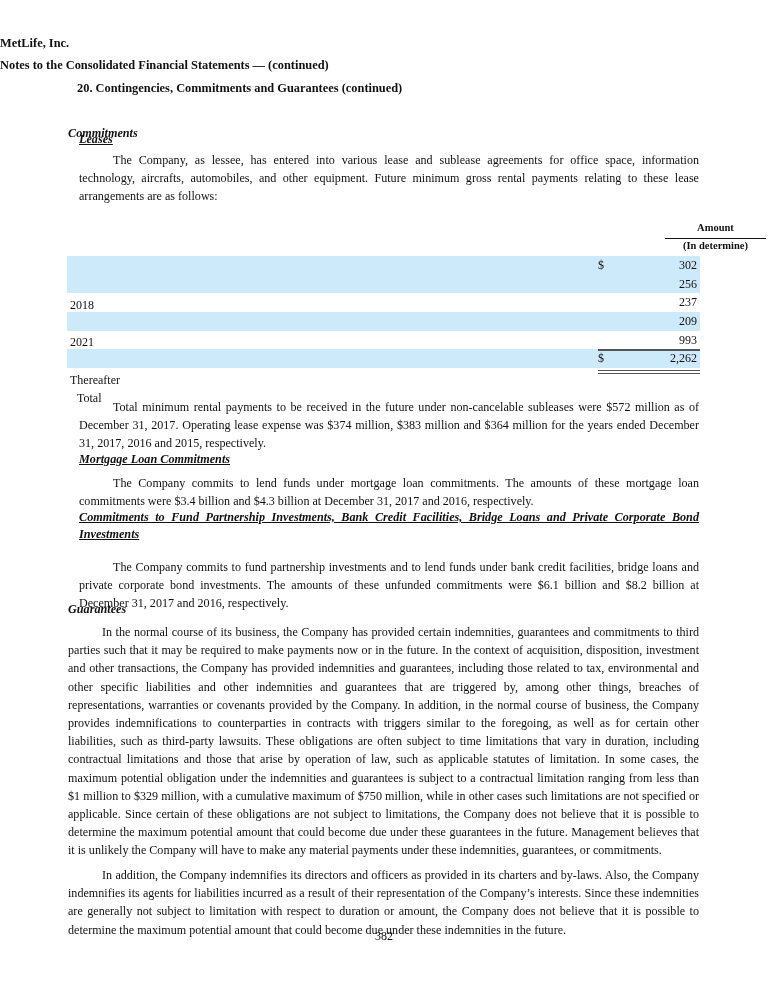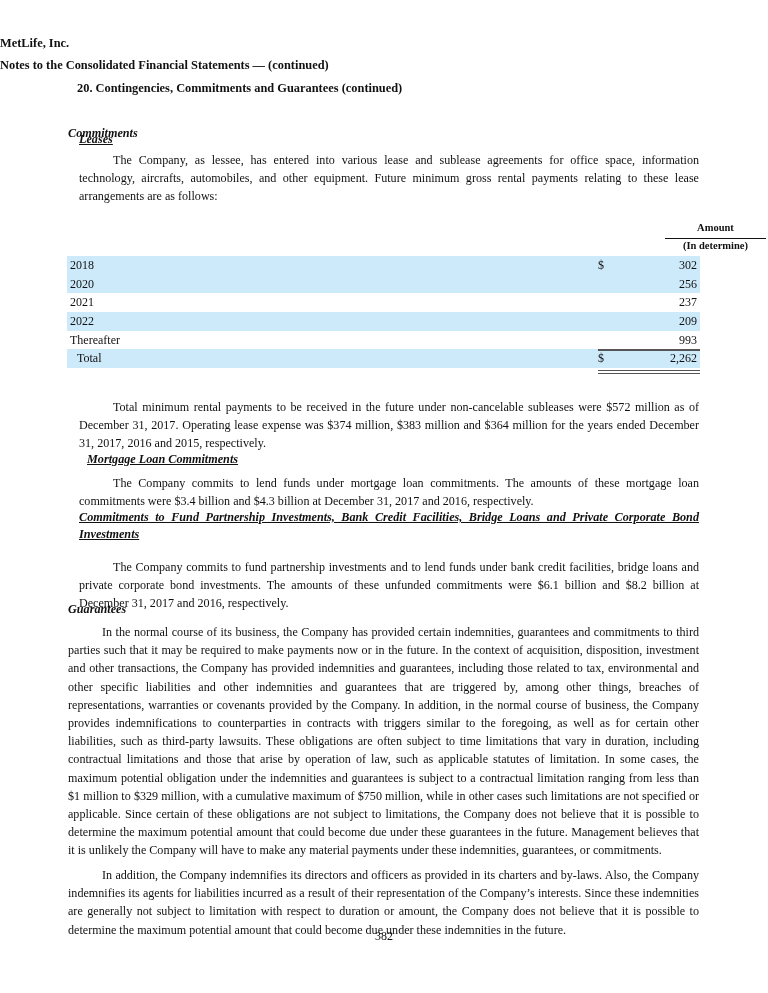--- a/index.html
+++ b/index.html
@@ -24,21 +24,21 @@
   .p-g1 { left: 68px; width: 631px; top: 623px; }
   .p-g2 { left: 68px; width: 631px; top: 866px; }
 
   .tbl { position: absolute; left: 67px; top: 220px; width: 633px; }
   .th-amount { position: absolute; left: 598px; width: 101px; top: 2px; text-align: center; font-weight: bold; font-size: 10.5px; }
   .th-line { position: absolute; left: 598px; width: 101px; top: 18px; border-top: 1.5px solid #111; }
   .th-unit { position: absolute; left: 598px; width: 101px; top: 20px; text-align: center; font-weight: bold; font-size: 10.5px; }
   .rows { position: absolute; left: 0; top: 36px; width: 633px; }
   .row { position: relative; height: 18.7px; width: 633px; font-size: 12px; line-height: 18.7px; }
   .row.shade { background: #cdeafb; }
-  .row .lbl { position: absolute; left: 3px; }
+  .row .lbl { position: absolute; left: 3px; margin-top: 40px; }
   .row.total .lbl { left: 10px; }
   .row .cur { position: absolute; left: 531px; }
   .row .val { position: absolute; right: 3px; }
   .row.total .amtcell { position: absolute; left: 531px; width: 102px; top: 0; height: 18.7px; border-top: 2px solid #555; border-bottom: 4px double #555; }
   .pageno { position: absolute; top: 929px; left: 0; width: 768px; text-align: center; font-size: 12px; }
 </style>
 </head>
 <body>
 
 <div class="hdr h-co">MetLife, Inc.</div>
@@ -79,21 +79,21 @@
       <span class="lbl">Total</span>
       <span class="amtcell"></span>
       <span class="cur">$</span>
       <span class="val">2,262</span>
     </div>
   </div>
 </div>
 
 <div class="para p-sub">Total minimum rental payments to be received in the future under non-cancelable subleases were $572 million as of December 31, 2017. Operating lease expense was $374 million, $383 million and $364 million for the years ended December 31, 2017, 2016 and 2015, respectively.</div>
 
-<div class="subhead ul" style="left:87px; top:452px;text-align:right;">Mortgage Loan Commitments</div>
+<div class="subhead ul" style="left:79px; top:452px;text-align:right;">Mortgage Loan Commitments</div>
 <div class="para p-mort">The Company commits to lend funds under mortgage loan commitments. The amounts of these mortgage loan commitments were $3.4 billion and $4.3 billion at December 31, 2017 and 2016, respectively.</div>
 
 <div class="subhead ul" style="left:79px; top:509px; width:620px; line-height:17px; text-align:justify;">Commitments to Fund Partnership Investments, Bank Credit Facilities, Bridge Loans and Private Corporate Bond Investments</div>
 <div class="para p-fund">The Company commits to fund partnership investments and to lend funds under bank credit facilities, bridge loans and private corporate bond investments. The amounts of these unfunded commitments were $6.1 billion and $8.2 billion at December 31, 2017 and 2016, respectively.</div>
 
 <div class="subhead" style="left:68px; top:602px;">Guarantees</div>
 <div class="para p-g1">In the normal course of its business, the Company has provided certain indemnities, guarantees and commitments to third parties such that it may be required to make payments now or in the future. In the context of acquisition, disposition, investment and other transactions, the Company has provided indemnities and guarantees, including those related to tax, environmental and other specific liabilities and other indemnities and guarantees that are triggered by, among other things, breaches of representations, warranties or covenants provided by the Company. In addition, in the normal course of business, the Company provides indemnifications to counterparties in contracts with triggers similar to the foregoing, as well as for certain other liabilities, such as third-party lawsuits. These obligations are often subject to time limitations that vary in duration, including contractual limitations and those that arise by operation of law, such as applicable statutes of limitation. In some cases, the maximum potential obligation under the indemnities and guarantees is subject to a contractual limitation ranging from less than $1 million to $329 million, with a cumulative maximum of $750 million, while in other cases such limitations are not specified or applicable. Since certain of these obligations are not subject to limitations, the Company does not believe that it is possible to determine the maximum potential amount that could become due under these guarantees in the future. Management believes that it is unlikely the Company will have to make any material payments under these indemnities, guarantees, or commitments.</div>
 <div class="para p-g2">In addition, the Company indemnifies its directors and officers as provided in its charters and by-laws. Also, the Company indemnifies its agents for liabilities incurred as a result of their representation of the Company’s interests. Since these indemnities are generally not subject to limitation with respect to duration or amount, the Company does not believe that it is possible to determine the maximum potential amount that could become due under these indemnities in the future.</div>
 
 <div class="pageno">382</div>

